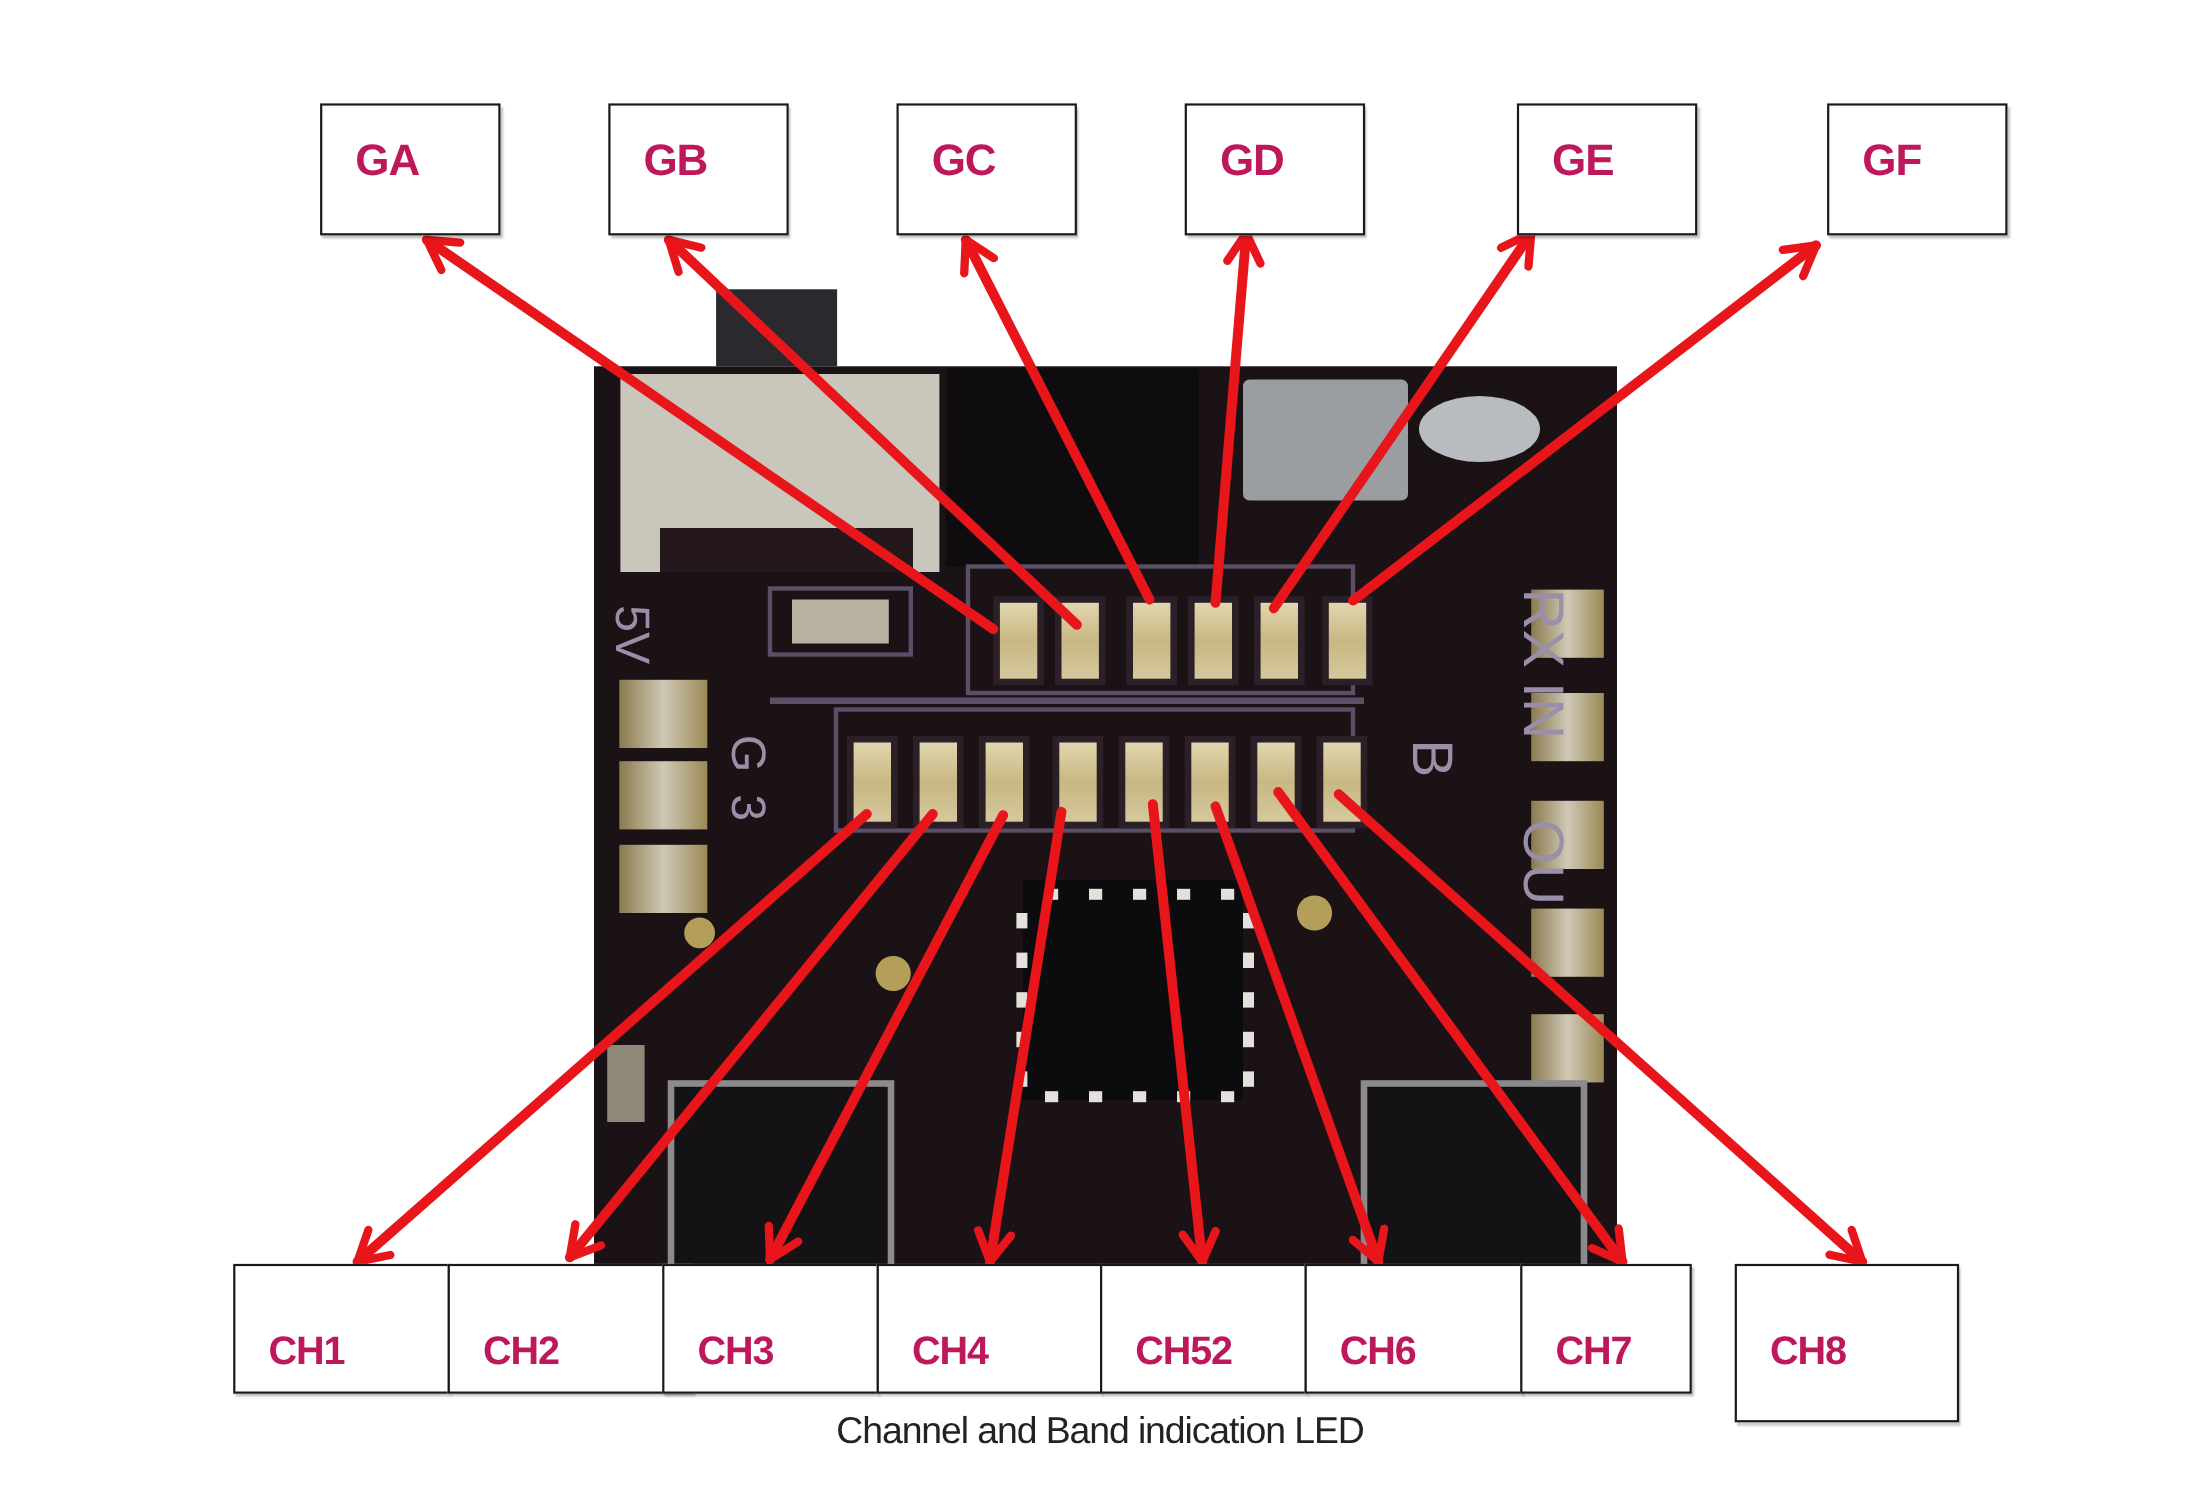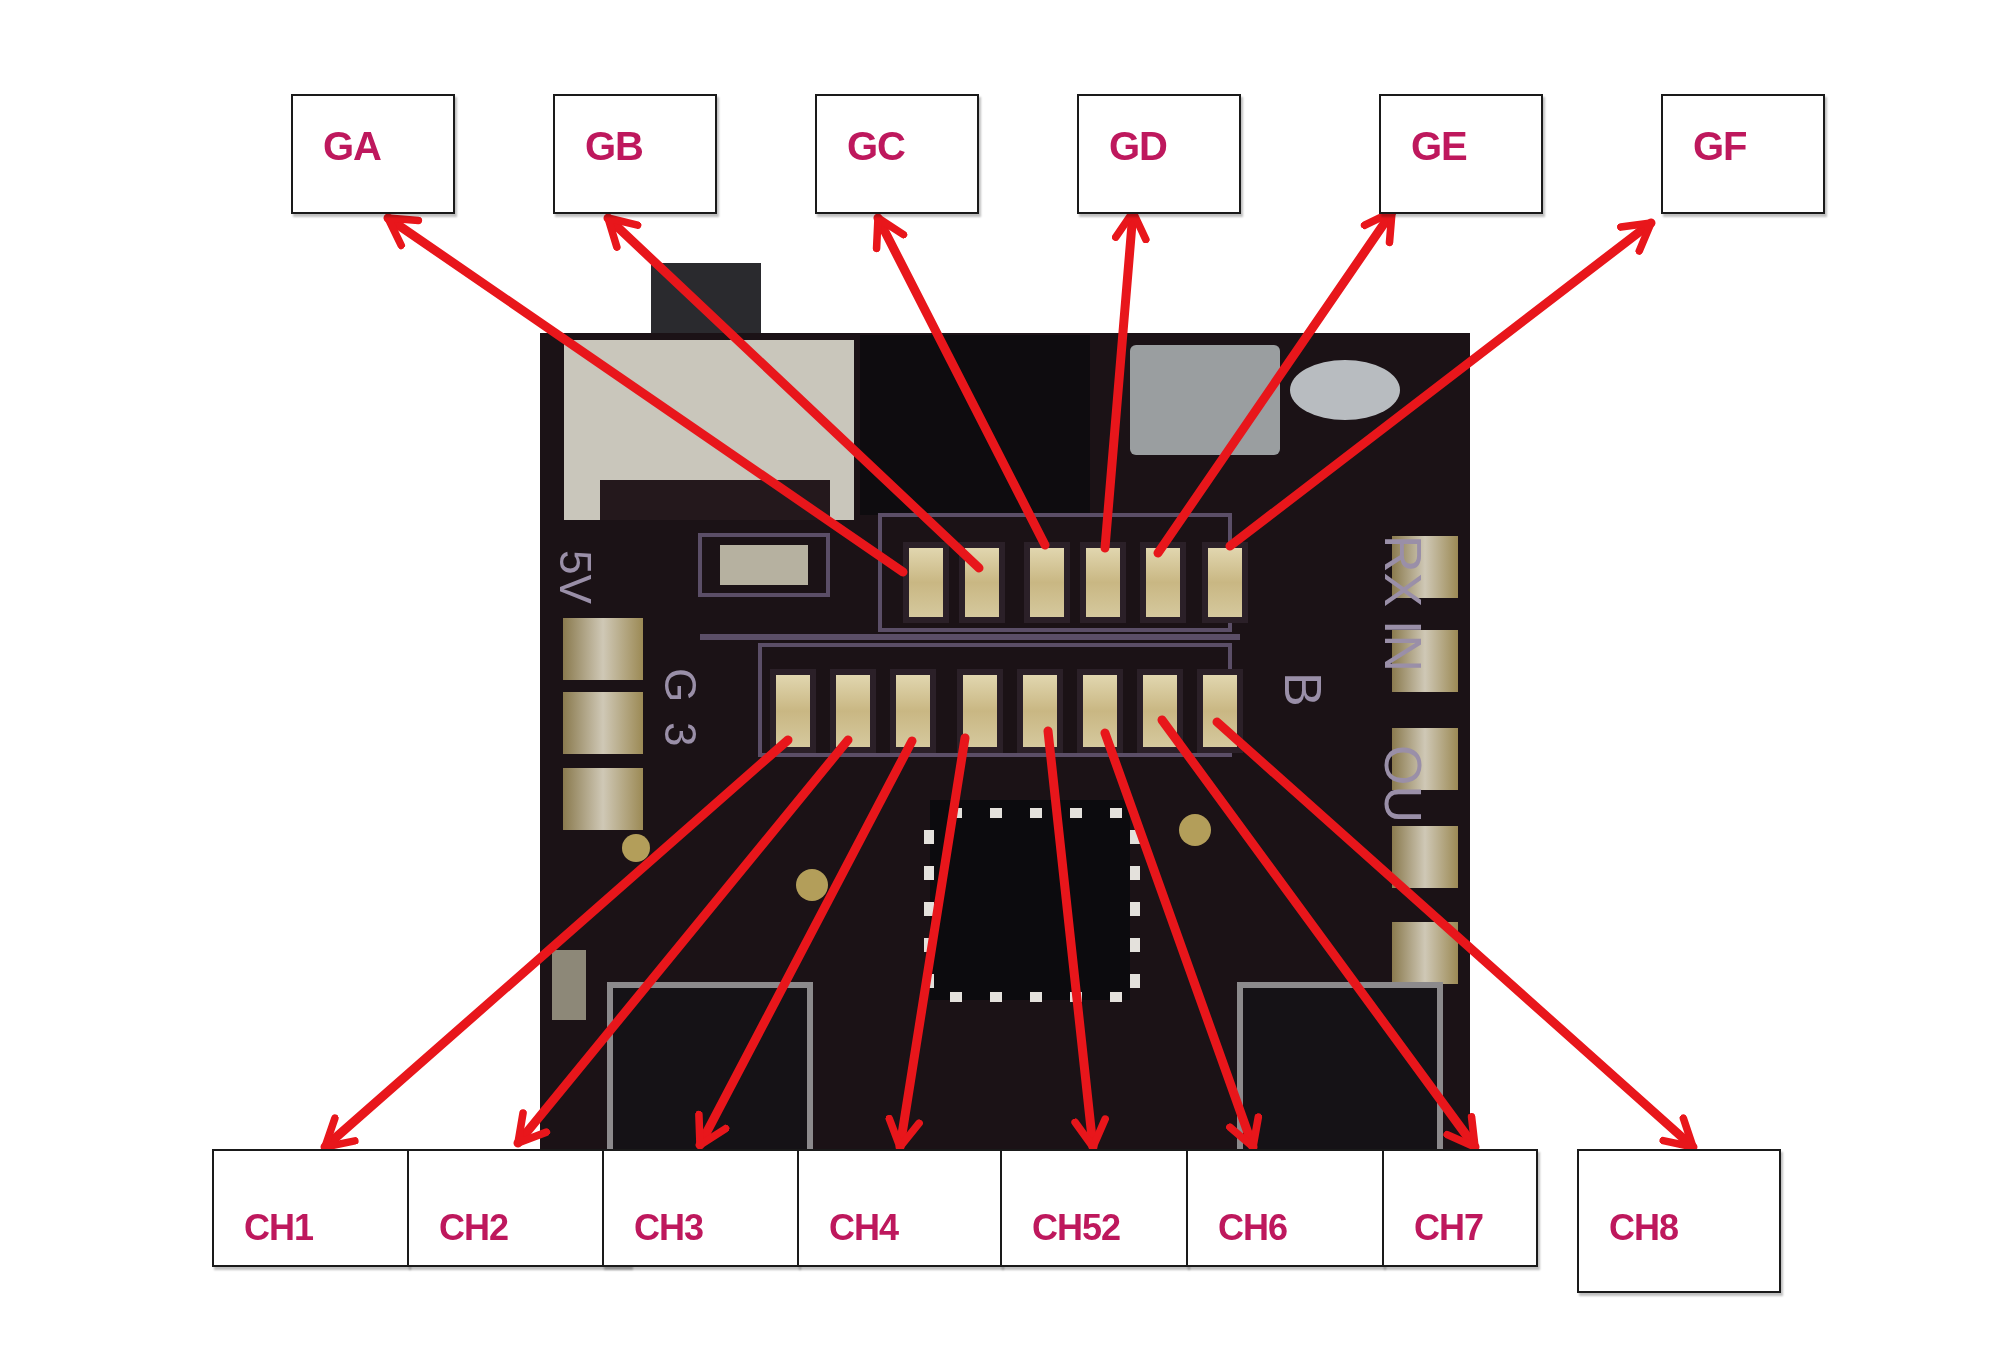--- a/index.html
+++ b/index.html
@@ -188,13 +188,14 @@
         <span class="label-text">CH6</span>
       </div>
       <div class="label-box channel-box" style="left: 1382px; top: 1149px; width: 156px; height: 118px;">
         <span class="label-text">CH7</span>
       </div>
       <div class="label-box channel-box" style="left: 1577px; top: 1149px; width: 204px; height: 144px;">
         <span class="label-text">CH8</span>
       </div>
     </div>
 
+  <div id="caption">Channel and Band indication LED</div>
 </div>
 
 </body></html>

